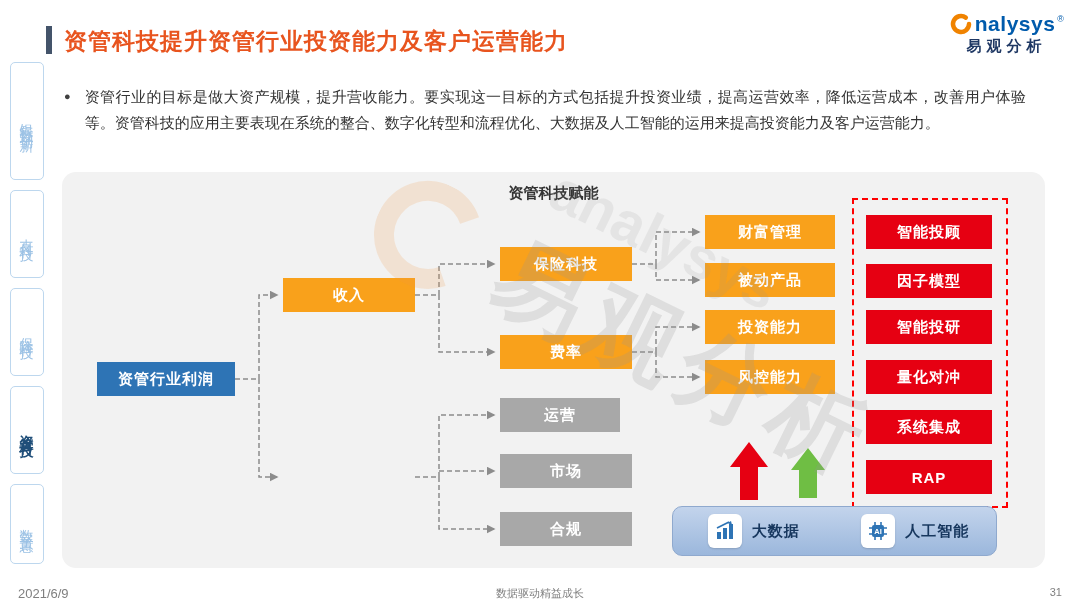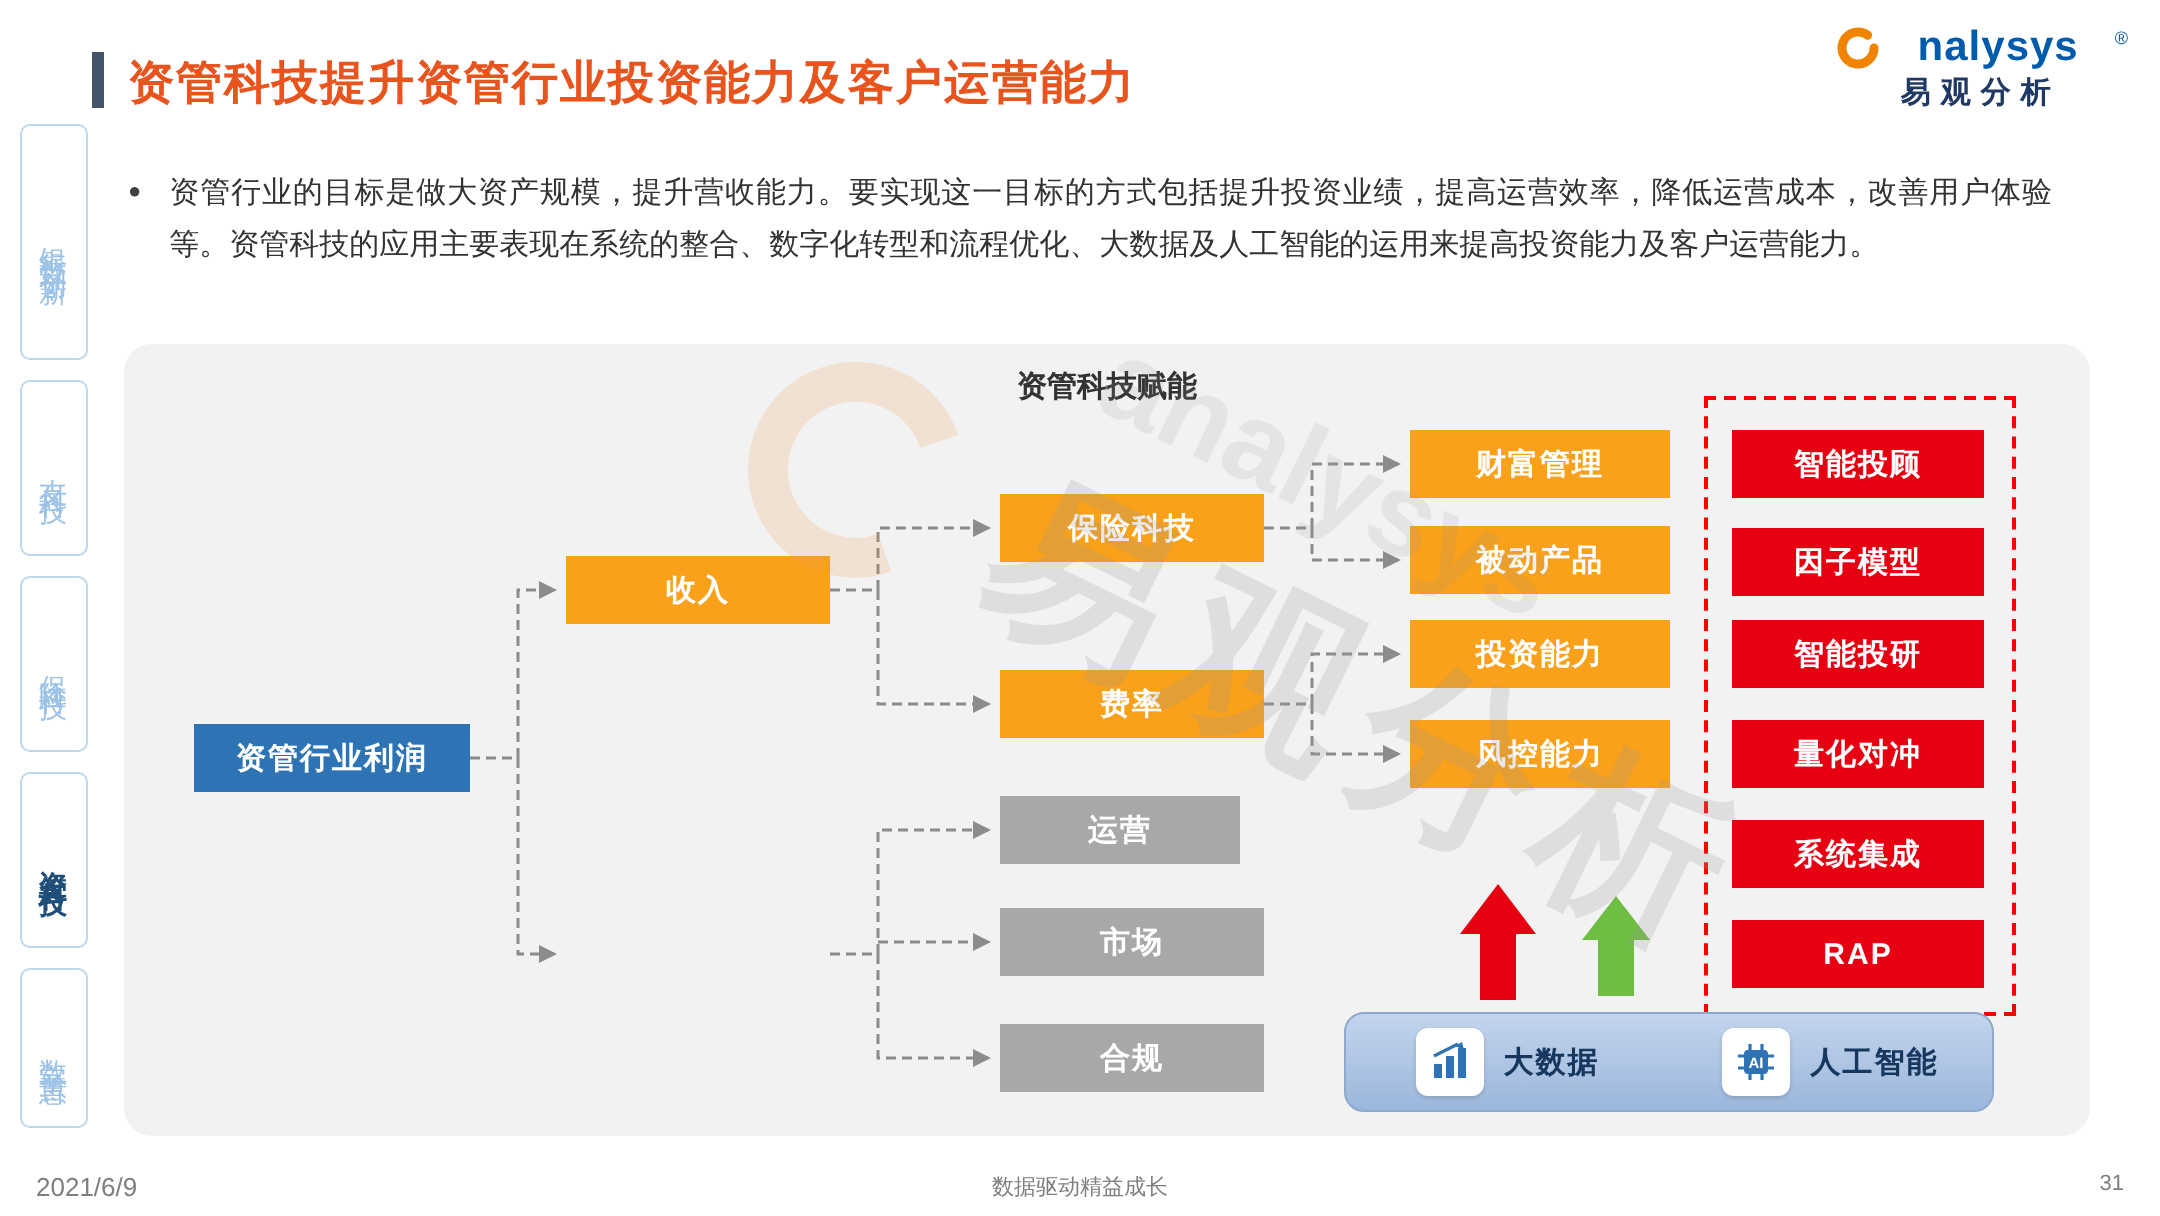--- a/index.html
+++ b/index.html
@@ -7,21 +7,21 @@
   body{font-family:"Liberation Sans","DejaVu Sans",sans-serif;background:#fff}
   .slide{position:relative;width:1080px;height:608px;background:#fff;overflow:hidden}
 
   
   .title-row{position:absolute;left:46px;top:26px;display:flex;align-items:flex-start;gap:12px}
   .accent-bar{width:6px;height:28px;background:#44546A}
   .page-title{font-size:23px;font-weight:bold;color:#E8541E;letter-spacing:1px;white-space:nowrap}
 
   
   .logo{position:absolute;right:16px;top:12px;text-align:center}
-  .logo-row{display:flex;align-items:flex-start;justify-content:center;gap:18px}
+  .logo-row{display:flex;align-items:flex-start;justify-content:center;gap:2px}
   .logo-latin{color:#005BAC;font-size:21px;font-weight:bold;letter-spacing:.5px}
   .logo-reg{color:#005BAC;font-size:9px;align-self:flex-start;margin-top:2px}
   .logo-cn{color:#1F3864;font-weight:bold;font-size:15px;letter-spacing:5px;margin-top:1px}
 
   
   .intro{position:absolute;left:64px;top:84px;width:962px;display:flex;gap:14px}
   .bullet{font-size:11px;color:#404040;margin-top:6px}
   .intro p{font-size:15px;line-height:1.72;color:#333;text-align:justify}
 
   

